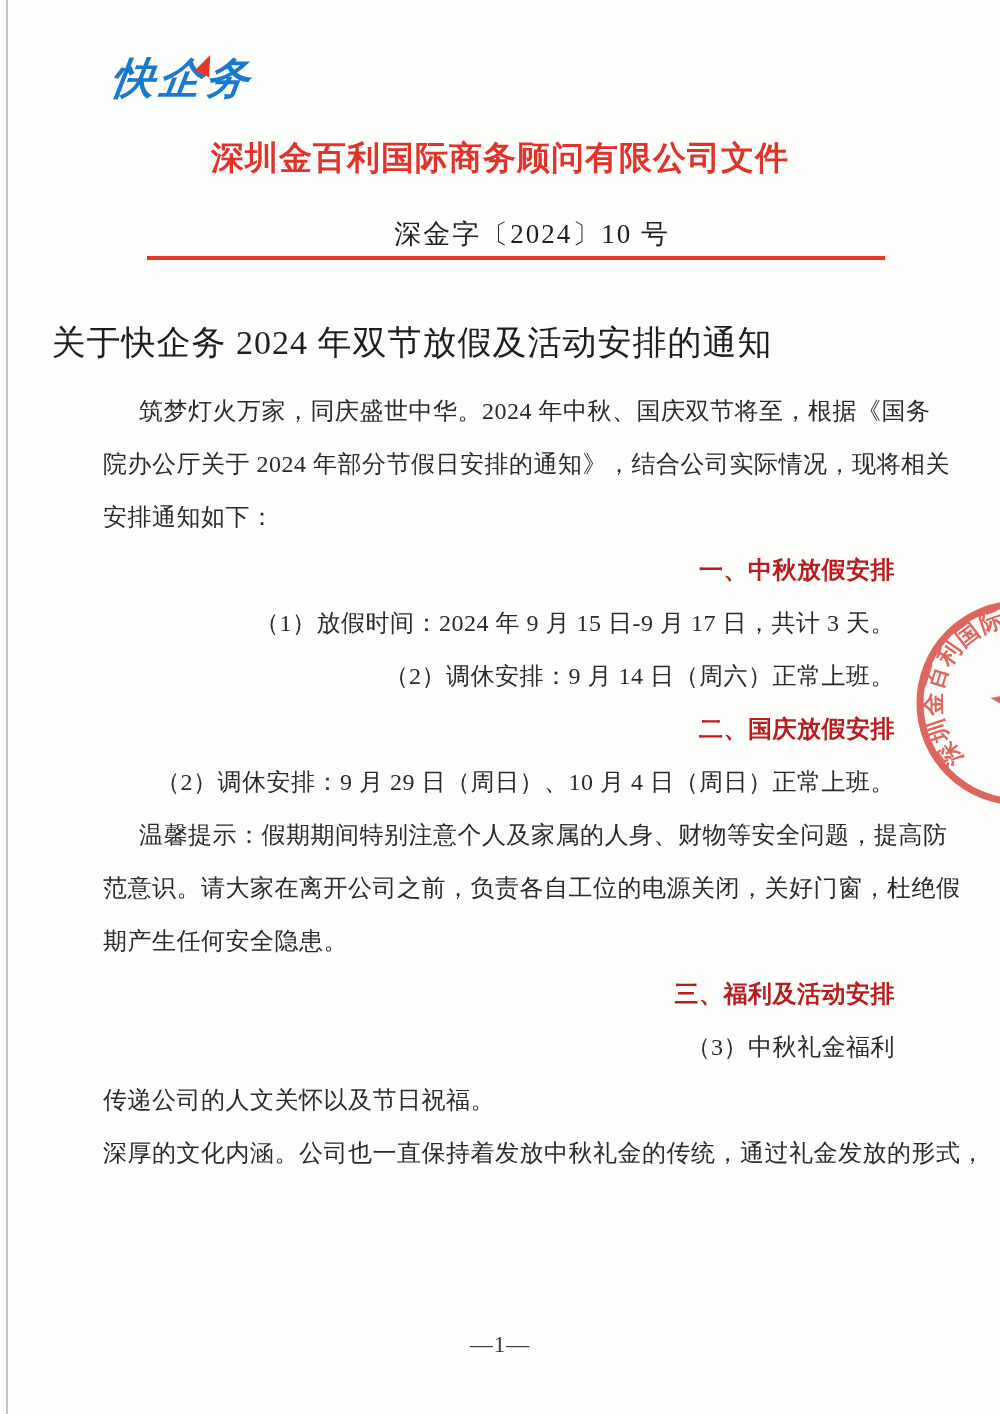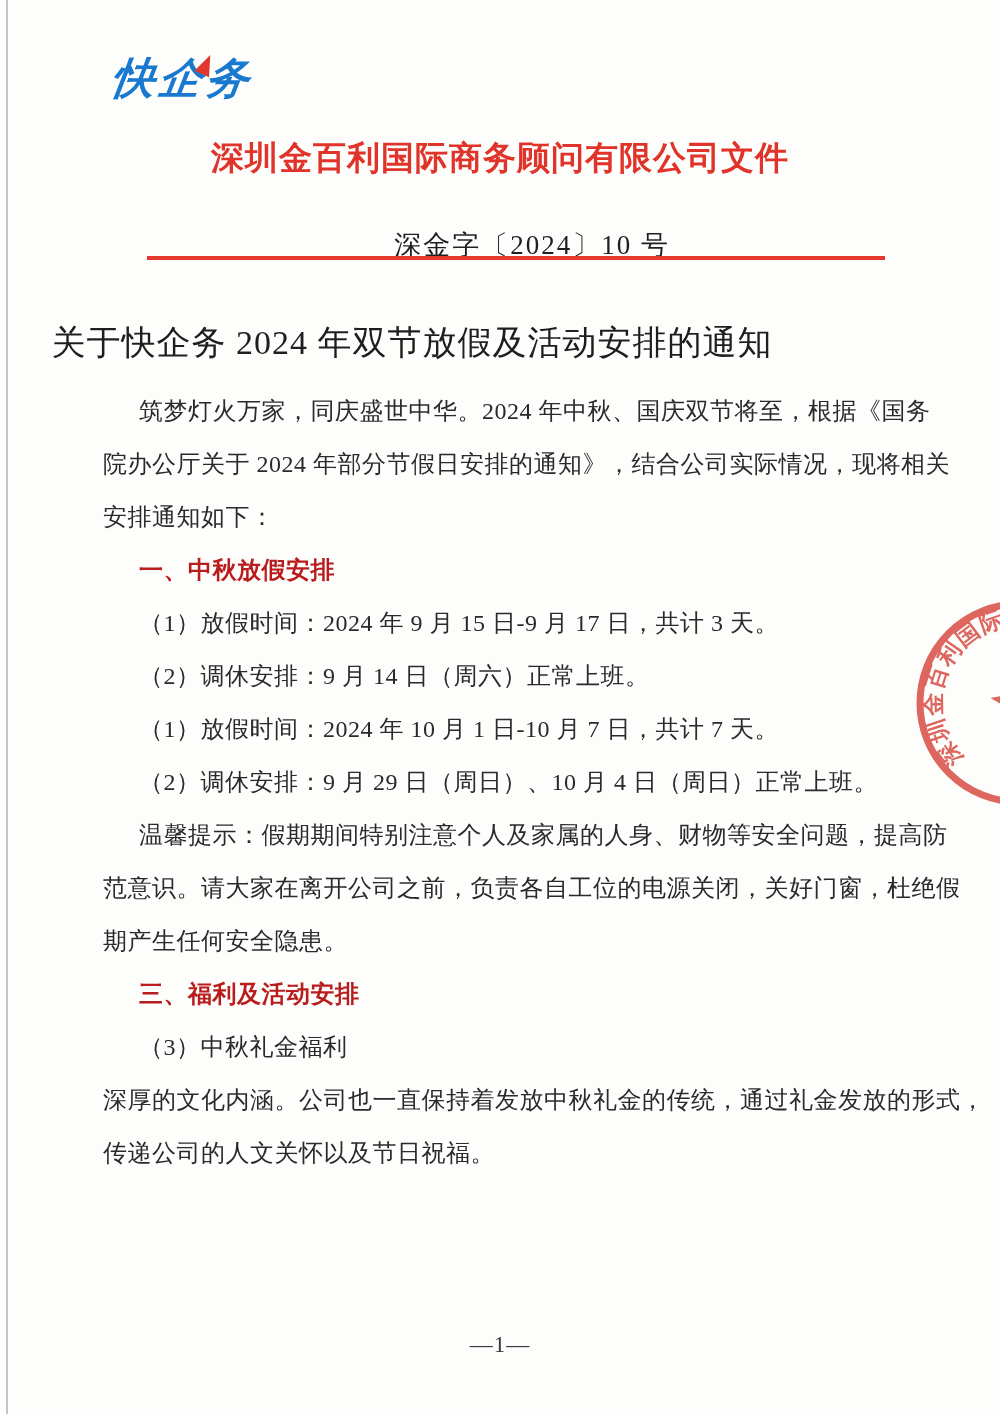--- a/index.html
+++ b/index.html
@@ -38,21 +38,21 @@
     transform:rotate(24deg);
   }
   .org-title{
     position:absolute;left:0;top:136px;width:1000px;
     text-align:center;
     font-size:33px;font-weight:bold;
     color:#e0342b;
     letter-spacing:1px;
   }
   .doc-number{
-    position:absolute;left:0;top:227px;width:1000px;
+    position:absolute;left:0;top:216px;width:1000px;
     text-align:center;
     padding-left:64px;box-sizing:border-box;
     font-size:27px;color:#1f1f1f;
     letter-spacing:2px;
   }
   .red-divider{
     position:absolute;left:147px;top:256px;width:738px;height:4px;
     background:#e7382c;
   }
   .doc-title{
@@ -64,21 +64,21 @@
   .body-text{
     position:absolute;left:103px;top:385px;width:792px;
   }
   .line{
     height:53px;line-height:53px;
     font-size:24px;
     letter-spacing:0.5px;
     white-space:nowrap;
     color:#2a2a2a;
   }
-  .line.indent{padding-left:36px;}
+  .line.indent{padding-left:36px;text-align:right;}
   .line.bold{font-weight:bold;color:#b91c1c;}
   .page-number{
     position:absolute;left:0;top:1332px;width:1000px;
     text-align:center;
     font-size:23px;color:#3a3a3a;
     letter-spacing:1px;
   }
   .seal{
     position:absolute;left:913px;top:580px;
     width:220px;height:250px;
@@ -105,29 +105,29 @@
 
   <div class="doc-title">关于快企务 2024 年双节放假及活动安排的通知</div>
 
   <div class="body-text">
     <div class="line indent">筑梦灯火万家，同庆盛世中华。2024 年中秋、国庆双节将至，根据《国务</div>
     <div class="line">院办公厅关于 2024 年部分节假日安排的通知》，结合公司实际情况，现将相关</div>
     <div class="line">安排通知如下：</div>
     <div class="line indent bold">一、中秋放假安排</div>
     <div class="line indent">（1）放假时间：2024 年 9 月 15 日-9 月 17 日，共计 3 天。</div>
     <div class="line indent">（2）调休安排：9 月 14 日（周六）正常上班。</div>
-    <div class="line indent">（1）放假时间：2024 年 10 月 1 日-10 月 7 日，共计 7 天。</div>
+    <div class="line indent bold">二、国庆放假安排</div>
     <div class="line indent">（2）调休安排：9 月 29 日（周日）、10 月 4 日（周日）正常上班。</div>
     <div class="line indent">温馨提示：假期期间特别注意个人及家属的人身、财物等安全问题，提高防</div>
     <div class="line">范意识。请大家在离开公司之前，负责各自工位的电源关闭，关好门窗，杜绝假</div>
     <div class="line">期产生任何安全隐患。</div>
     <div class="line indent bold">三、福利及活动安排</div>
     <div class="line indent">（3）中秋礼金福利</div>
+    <div class="line">传递公司的人文关怀以及节日祝福。</div>
     <div class="line">深厚的文化内涵。公司也一直保持着发放中秋礼金的传统，通过礼金发放的形式，</div>
-    <div class="line">传递公司的人文关怀以及节日祝福。</div>
   </div>
 
   <svg class="seal" viewBox="0 0 220 250" xmlns="http://www.w3.org/2000/svg">
     <circle cx="106" cy="123" r="99" fill="none" stroke="#d84a41" stroke-width="7"></circle>
     <path id="sealArc" d="M 50.8 178.2 A 78 78 0 1 1 161.2 178.2" fill="none"></path>
     <text font-size="23" font-weight="bold" fill="#d84a41" font-family="Liberation Serif, DejaVu Serif, serif">
       <textPath href="#sealArc" startOffset="0" textLength="364" lengthAdjust="spacing">深圳金百利国际商务顾问有限公司</textPath>
     </text>
     <polygon fill="#d84a41" transform="rotate(-8 106 123)" points="106,94 113.1,113.3 133.6,114 117.4,126.7 123.1,146.5 106,135 88.9,146.5 94.6,126.7 78.4,114 98.9,113.3"></polygon>
   </svg>

